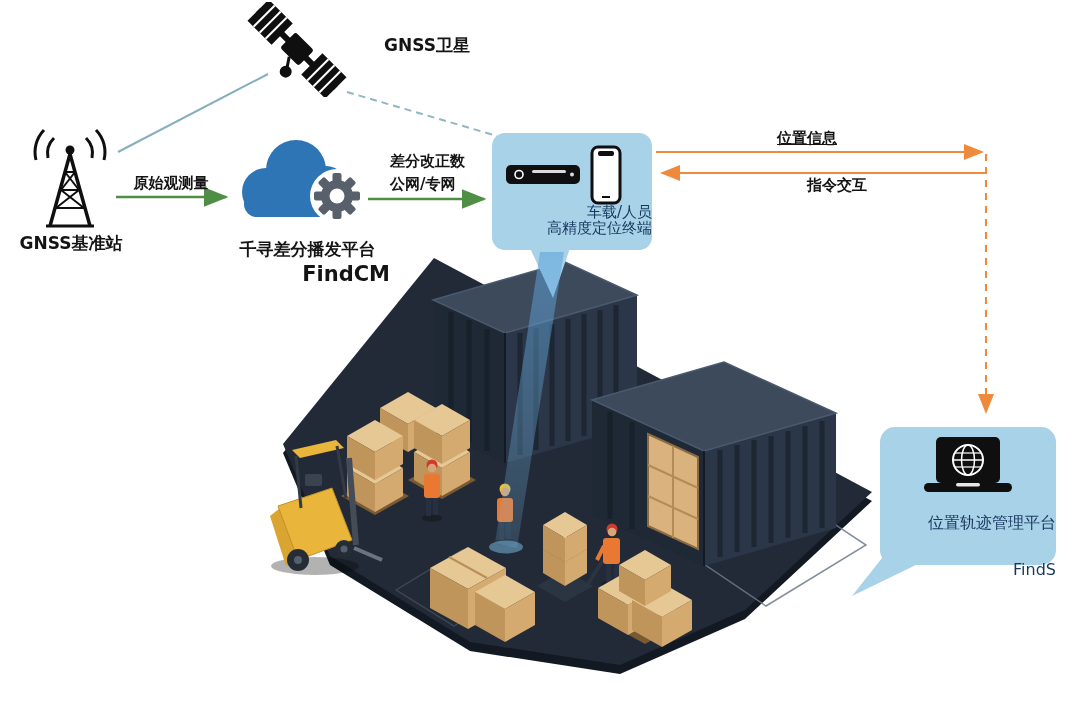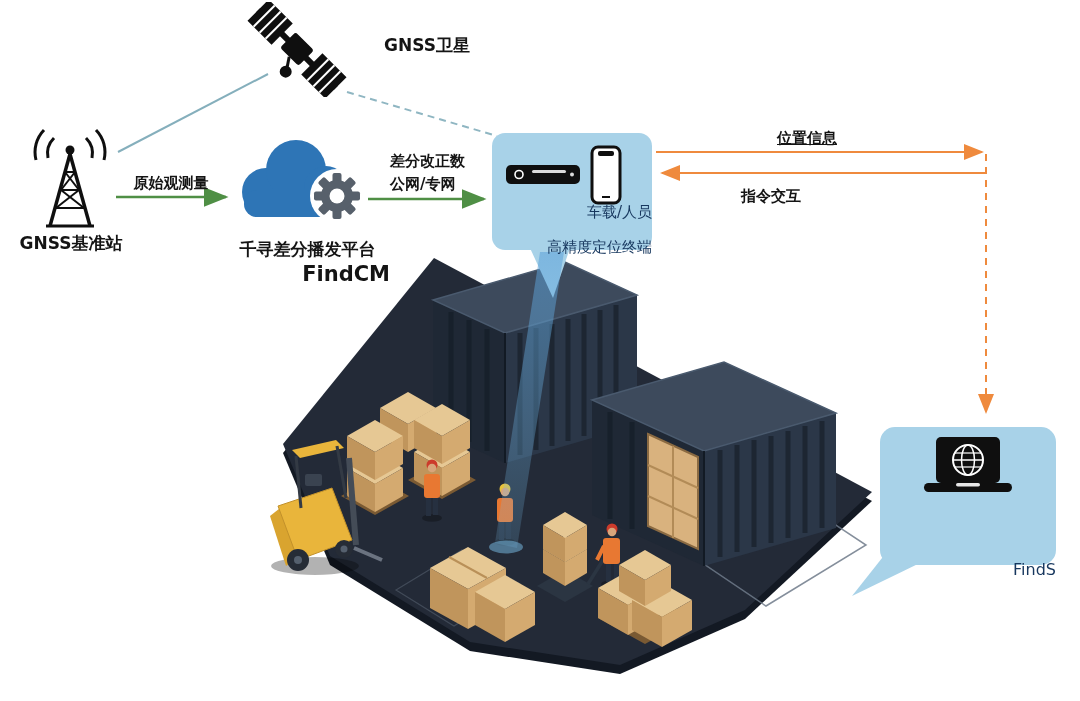--- a/index.html
+++ b/index.html
@@ -273,35 +273,36 @@
       <circle cx="17" cy="19.5" r="4" fill="none" stroke="#ffffff" stroke-width="1.6"></circle>
       <rect x="30" y="15" width="34" height="3" rx="1.5" fill="#ffffff" opacity="0.85"></rect>
       <circle cx="70" cy="19.5" r="2" fill="#ffffff" opacity="0.85"></circle>
     </svg>
     <svg class="icon-svg" style="left:98px;top:12px;" width="34" height="62">
       <rect x="2" y="2" width="28" height="56" rx="6" fill="#ffffff" stroke="#0f0f0f" stroke-width="3"></rect>
       <rect x="8" y="6" width="16" height="5" rx="2" fill="#0f0f0f"></rect>
       <line x1="12" y1="52" x2="20" y2="52" stroke="#0f0f0f" stroke-width="2"></line>
     </svg>
     <div class="bx-l" style="top:70px;font-size:15px;">车载/人员</div>
-    <div class="bx-l" style="top:105px;font-size:15px;">高精度定位终端</div>
+    <div class="bx-l" style="top:86px;font-size:15px;">高精度定位终端</div>
   </div>
 
   <div class="lbl center" style="left:762px;top:130px;width:90px;font-size:15px;text-decoration:underline;">位置信息</div>
-  <div class="lbl center" style="left:726px;top:177px;width:90px;font-size:15px;margin-top:11px;">指令交互</div>
+  <div class="lbl center" style="left:792px;top:177px;width:90px;font-size:15px;">指令交互</div>
 
   <div class="node-box" style="left:880px;top:427px;width:176px;height:138px;border-radius:15px;">
     <svg class="icon-svg" style="left:40px;top:8px;" width="96" height="70">
       <rect x="16" y="2" width="64" height="46" rx="5" fill="#0f0f0f"></rect>
       <g fill="none" stroke="#ffffff">
         <circle cx="48" cy="25" r="15" stroke-width="2"></circle>
         <ellipse cx="48" cy="25" rx="6.5" ry="15" stroke-width="1.5"></ellipse>
         <line x1="33" y1="25" x2="63" y2="25" stroke-width="1.5"></line>
         <line x1="35" y1="18" x2="61" y2="18" stroke-width="1.2"></line>
         <line x1="35" y1="32" x2="61" y2="32" stroke-width="1.2"></line>
       </g>
       <rect x="4" y="48" width="88" height="9" rx="4.5" fill="#0f0f0f"></rect>
       <rect x="36" y="48" width="24" height="3.5" rx="1.75" fill="#ffffff" opacity="0.9"></rect>
     </svg>
+    <div class="bx-l" style="top:86px;font-size:16px;">位置轨迹管理平台</div>
     <div class="bx-l" style="top:109px;font-size:16px;margin-top:24px;">FindS</div>
   </div>
 
 </div>
 
 </body></html>

